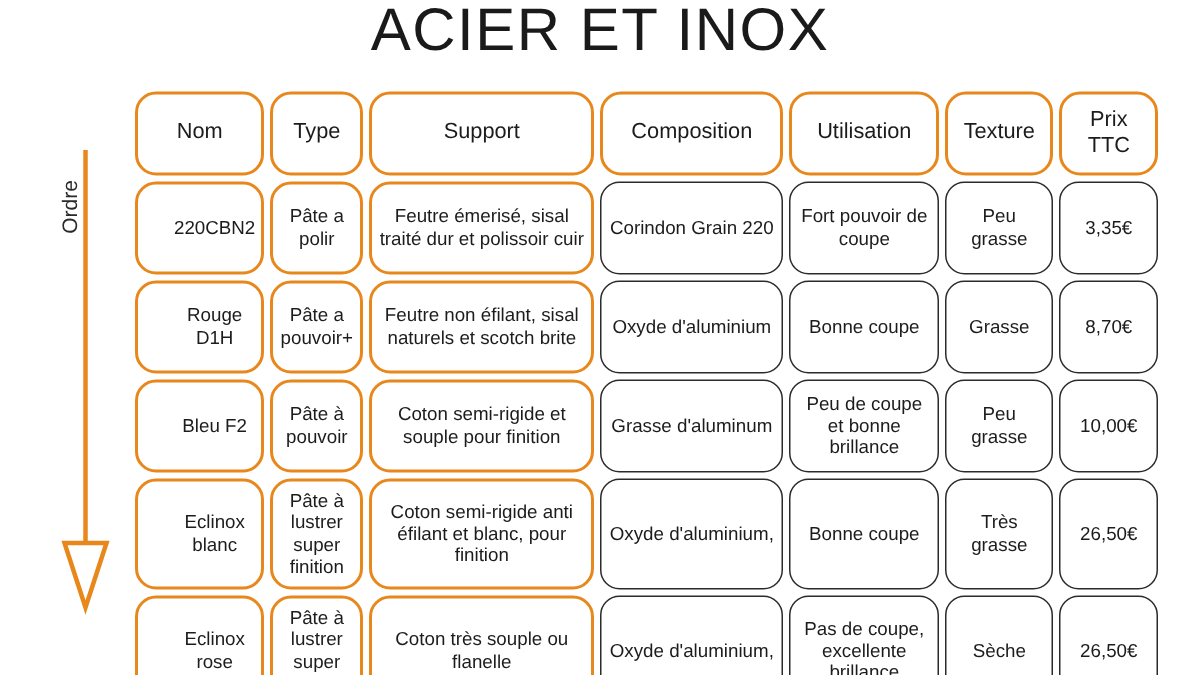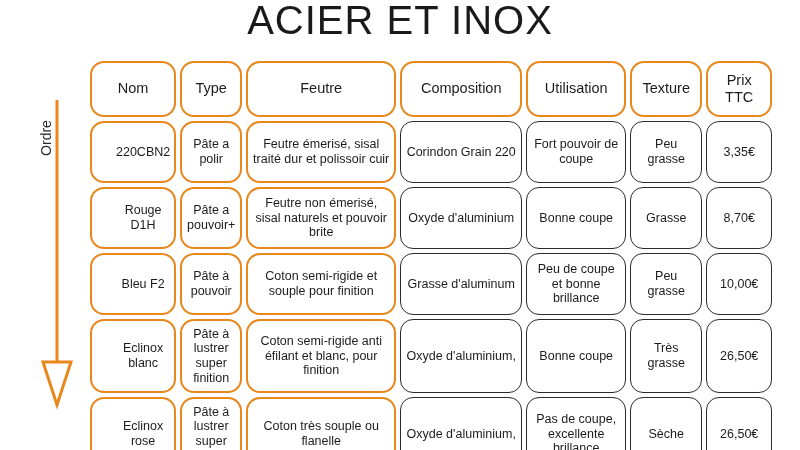--- a/index.html
+++ b/index.html
@@ -134,41 +134,41 @@
       <col class="c2">
       <col class="c3">
       <col class="c4">
       <col class="c5">
       <col class="c6">
   </colgroup>
   <thead>
     <tr>
       <th>Nom</th>
       <th>Type</th>
-      <th>Feutre</th>
+      <th>Support</th>
       <th>Composition</th>
       <th>Utilisation</th>
       <th>Texture</th>
       <th>Prix TTC</th>
     </tr>
   </thead>
   <tbody>
     <tr class="r0">
       <td class="col-nom">220CBN2</td>
       <td class="col-type">Pâte a polir</td>
       <td class="col-support">Feutre émerisé, sisal traité dur et polissoir cuir</td>
       <td>Corindon Grain 220</td>
       <td>Fort pouvoir de coupe</td>
       <td>Peu grasse</td>
       <td>3,35€</td>
     </tr>
     <tr class="r1">
       <td class="col-nom">Rouge D1H</td>
       <td class="col-type">Pâte a pouvoir+</td>
-      <td class="col-support">Feutre non émerisé, sisal naturels et pouvoir brite</td>
+      <td class="col-support">Feutre non éfilant, sisal naturels et scotch brite</td>
       <td>Oxyde d'aluminium</td>
       <td>Bonne coupe</td>
       <td>Grasse</td>
       <td>8,70€</td>
     </tr>
     <tr class="r2">
       <td class="col-nom">Bleu F2</td>
       <td class="col-type">Pâte à pouvoir</td>
       <td class="col-support">Coton semi-rigide et souple pour finition</td>
       <td>Grasse d'aluminum</td>

